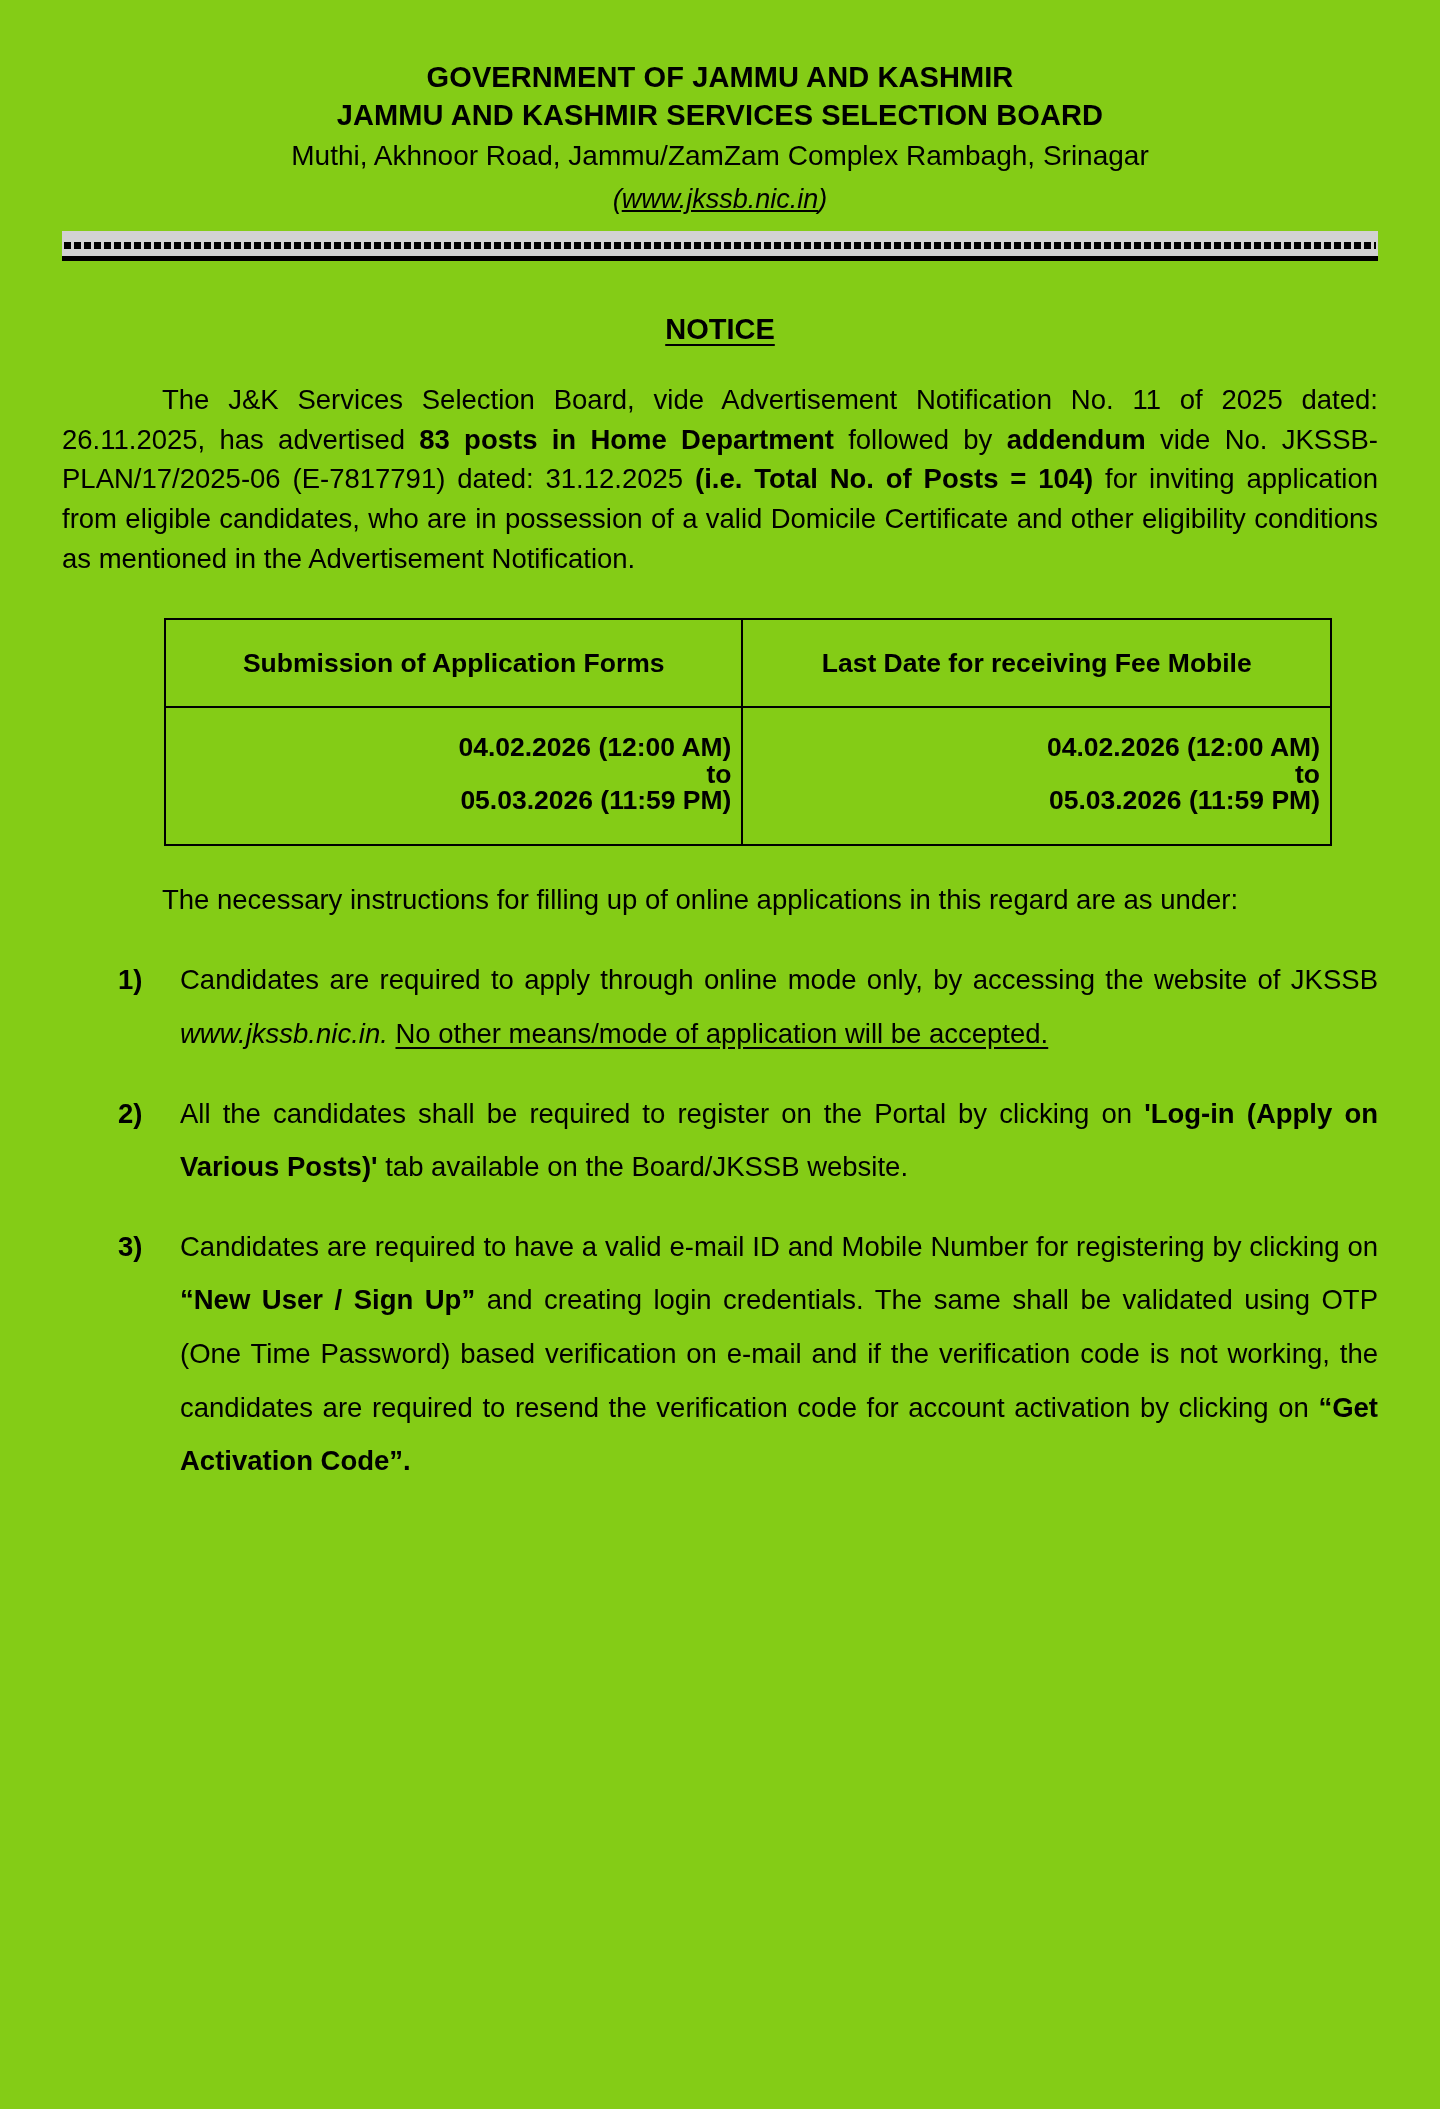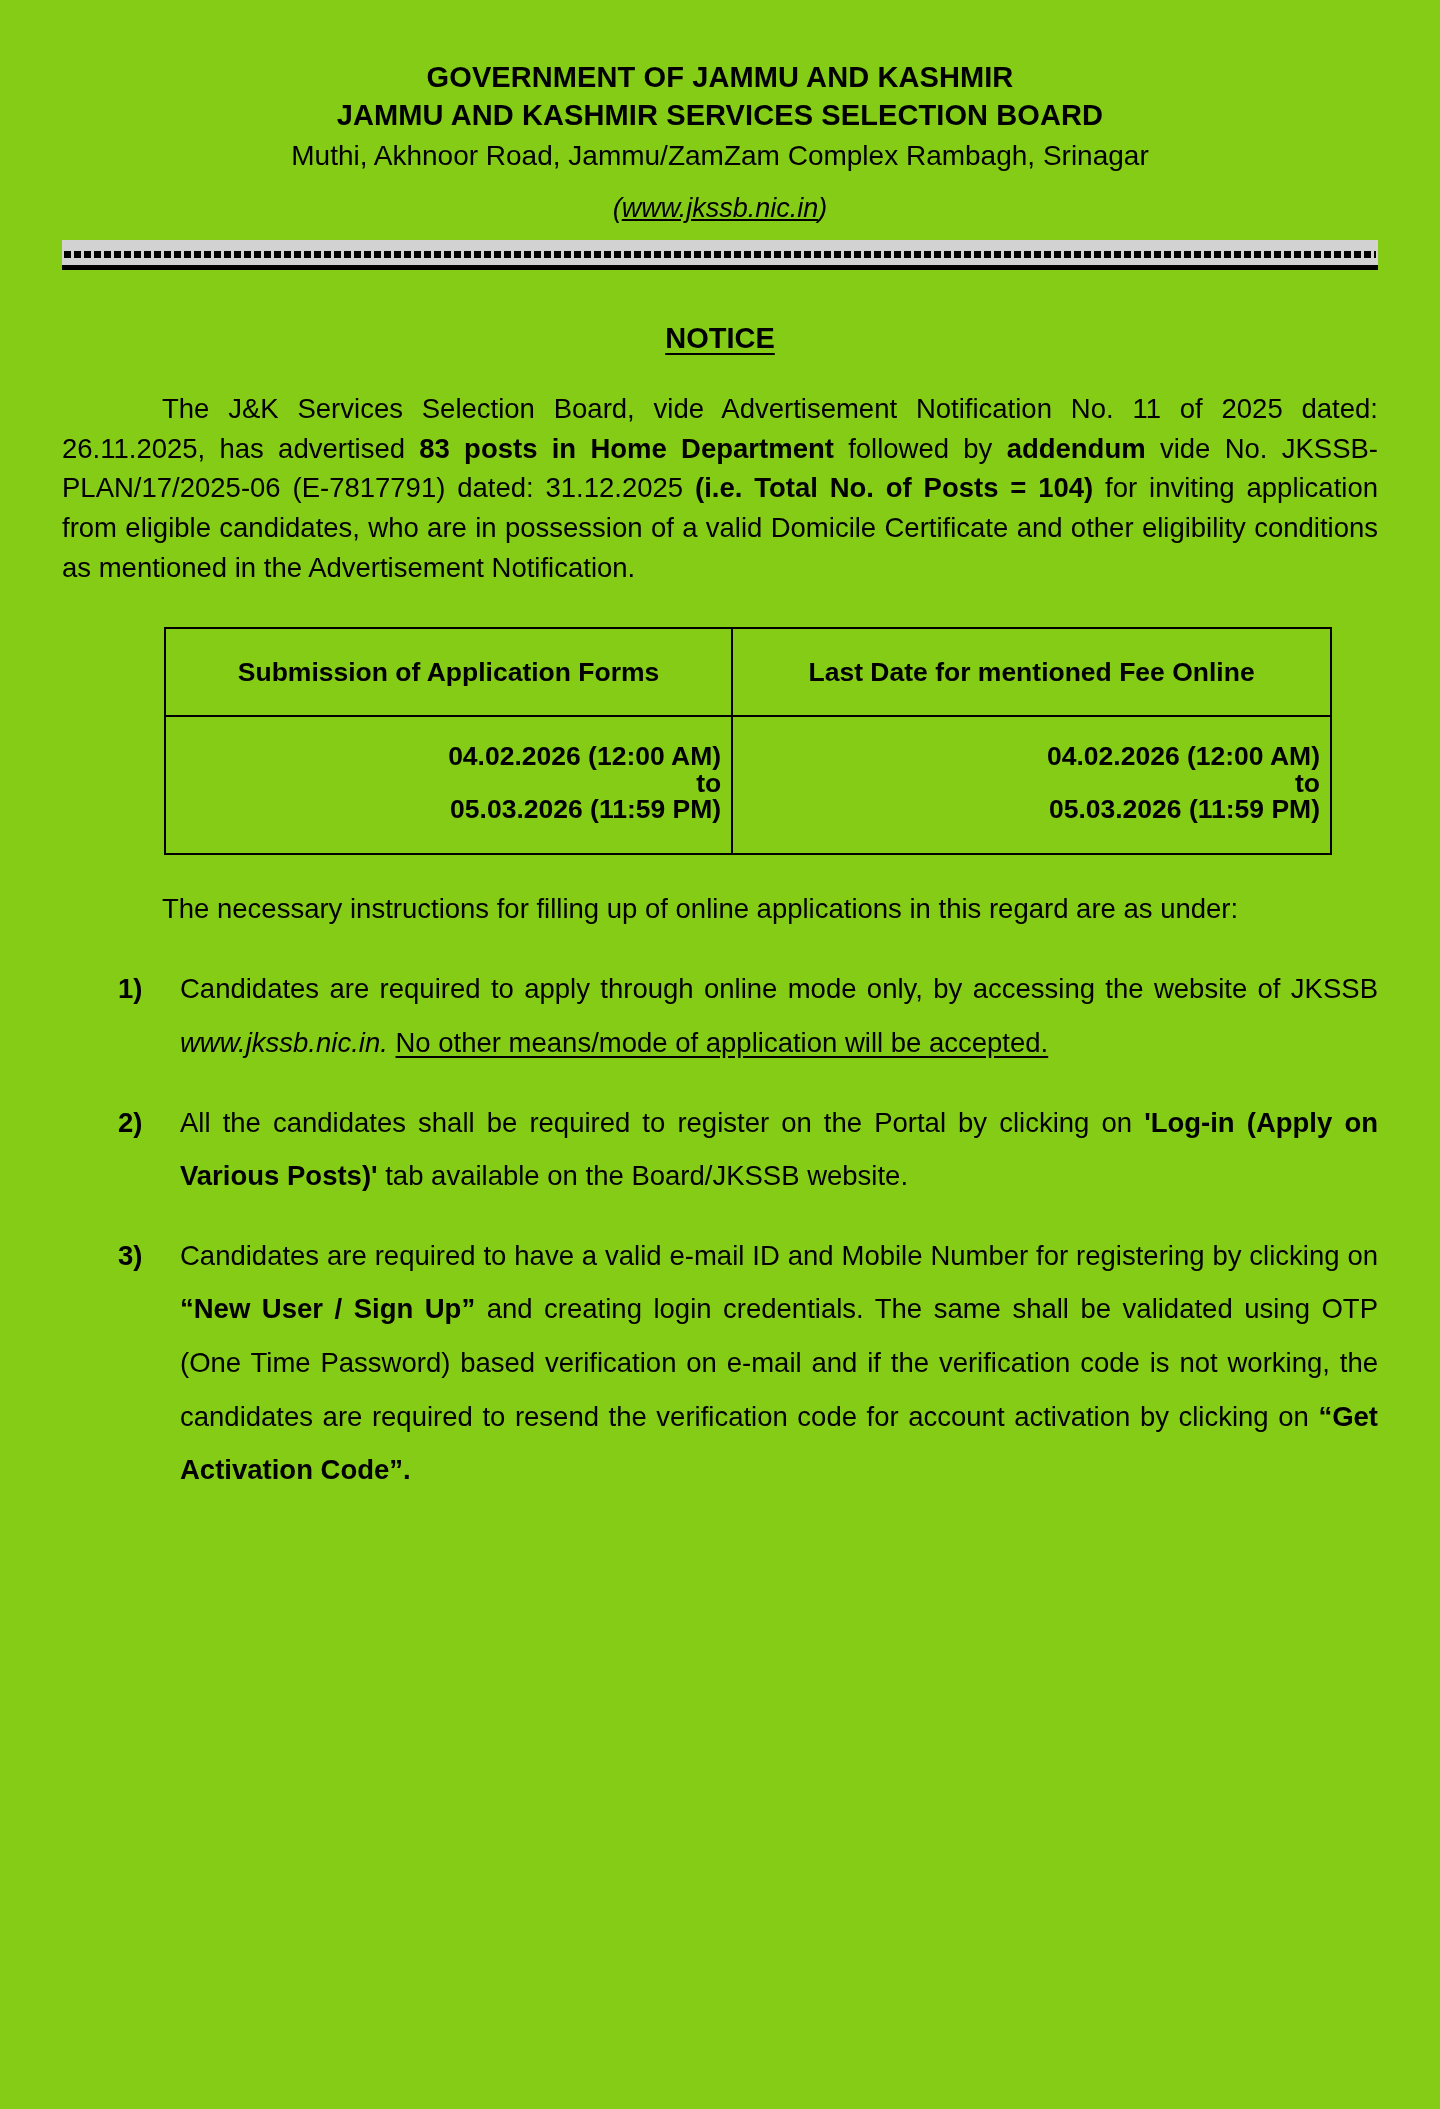--- a/index.html
+++ b/index.html
@@ -37,21 +37,21 @@
   .lh-address {
     font-size: 28px;
     font-weight: normal;
     line-height: 1.34;
     margin-top: 2px;
   }
   .lh-website {
     font-size: 27px;
     font-style: italic;
     line-height: 1.34;
-    margin-top: 16px;
+    margin-top: 7px;
   }
   .lh-website .u {
     text-decoration: underline;
   }
 
   
   .divider {
     position: relative;
     height: 30px;
     margin-top: 14px;
@@ -214,21 +214,21 @@
 
 
   <p class="body"><span>The J&amp;K Services Selection Board, vide Advertisement Notification No. 11 of 2025 dated: 26.11.2025, has advertised </span><b>83 posts in Home Department</b><span> followed by </span><b>addendum</b><span> vide No. JKSSB-PLAN/17/2025-06 (E-7817791) dated: 31.12.2025 </span><b>(i.e. Total No. of Posts = 104)</b><span>  for inviting application from eligible candidates, who are in possession of a valid Domicile Certificate and other eligibility conditions as mentioned in the Advertisement Notification.</span></p>
 
 
   <div class="table-wrap">
     <table class="dates">
       <thead>
         <tr>
           <th>Submission of Application Forms</th>
-          <th>Last Date for mentioned Fee Online</th>
+          <th>Last Date for receiving Fee Mobile</th>
         </tr>
       </thead>
       <tbody>
         <tr>
           <td>
             <span class="dl">04.02.2026 (12:00 AM)</span>
             <span class="dl">to</span>
             <span class="dl">05.03.2026 (11:59 PM)</span>
           </td>
           <td>

